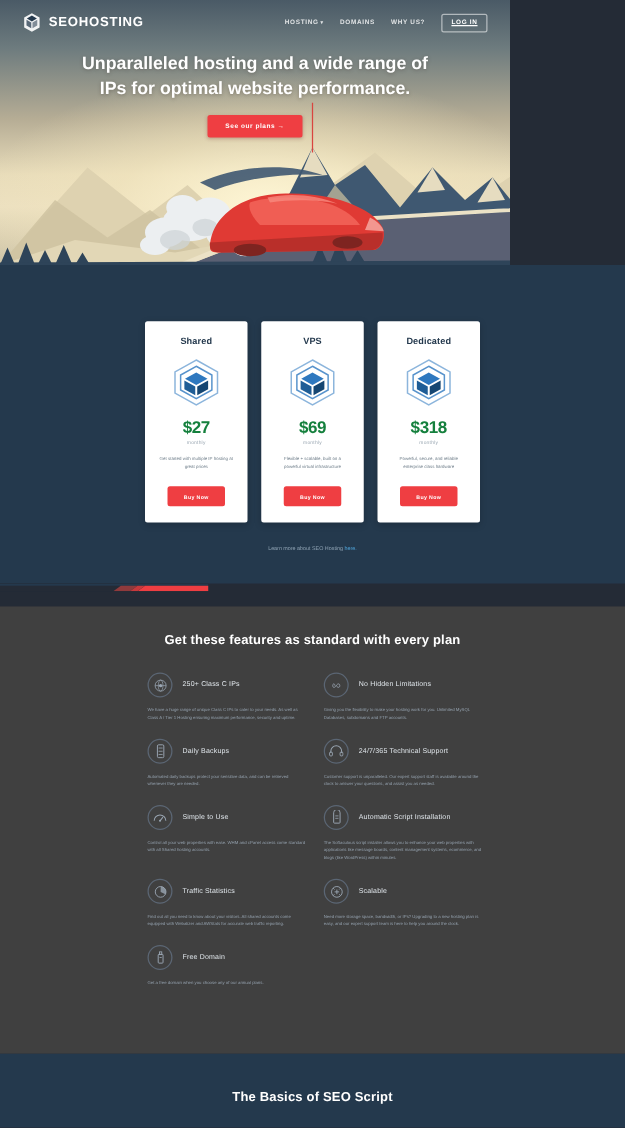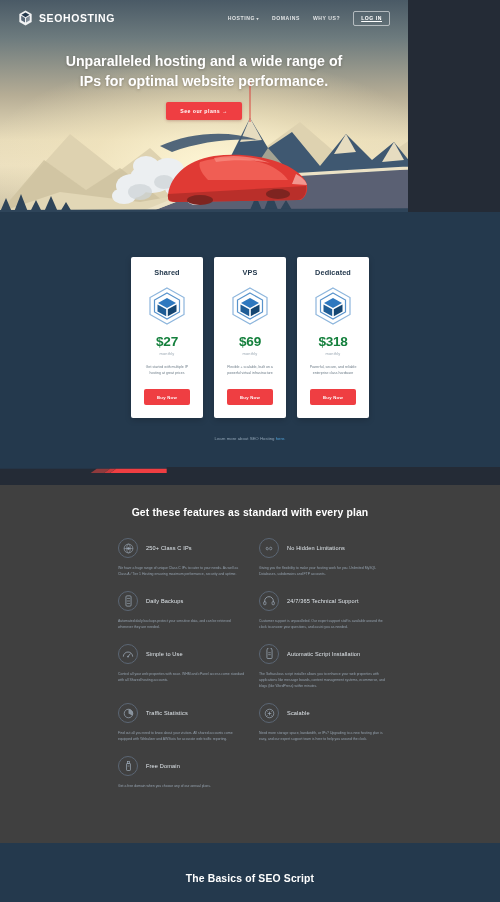--- a/index.html
+++ b/index.html
@@ -25,34 +25,34 @@
   .brand-mark { width:15px; height:16px; display:block; }
   .brand-text { color:#fff; font-size:10.5px; font-weight:bold; letter-spacing:.6px; }
   .nav-right { margin-left:auto; display:flex; align-items:center; gap:13px; }
   .nav-link { color:rgba(255,255,255,.82); font-size:5.1px; font-weight:bold;
               letter-spacing:.55px; text-decoration:none; white-space:nowrap; }
   .nav-link .caret { font-size:4px; margin-left:1.5px; }
   .nav-login { border:1px solid rgba(255,255,255,.55); border-radius:2px;
                padding:3.5px 7px; color:#fff; font-size:5.1px; font-weight:bold;
                letter-spacing:.55px; }
 
-  .hero-copy { position:absolute; top:51px; left:0; right:0; z-index:11; text-align:center; }
+  .hero-copy { position:absolute; top:41px; left:0; right:0; z-index:11; text-align:center; }
   .hero-title { color:#fff; font-size:14.2px; font-weight:bold; line-height:1.42;
                 text-shadow:0 1px 3px rgba(60,50,40,.35); padding:0 60px; }
   .hero-btn { display:inline-block; margin-top:11px; background:#ef3e42; color:#fff;
               font-size:5.2px; font-weight:bold; letter-spacing:.45px;
               padding:6px 14px; border-radius:2px; border:none; cursor:pointer;
               box-shadow:0 1px 3px rgba(120,40,40,.3); }
 
   
   .plans { background:#24394d; padding:26px 0 26px; position:relative; }
   .section-title { color:#fff; font-size:10.4px; font-weight:bold; text-align:center;
                    letter-spacing:.15px; }
   .cards { display:flex; justify-content:center; gap:11px; margin-top:19px; }
-  .card { width:72px; background:#fff; border-radius:2px; padding:11px 8px 13px;
+  .card { width:82px; background:#fff; border-radius:2px; padding:11px 8px 13px;
           text-align:center; box-shadow:0 2px 6px rgba(0,0,0,.18); }
   .card-name { color:#24394d; font-size:7.3px; font-weight:bold; letter-spacing:.1px; }
   .card-ico { margin:9px auto 8px; display:block; }
   .card-price { color:#15803d; font-size:13.6px; font-weight:bold; letter-spacing:-.3px; }
   .card-period { color:#9aa7b2; font-size:3.9px; margin-top:2px; letter-spacing:.2px; }
   .card-desc { color:#6d7c88; font-size:3.55px; line-height:1.62; margin-top:9px;
                padding:0 3px; min-height:13px; }
   .buy-btn { margin-top:11px; background:#ef3e42; color:#fff; border:none;
              font-size:4.2px; font-weight:bold; letter-spacing:.3px;
              padding:5.5px 13px; border-radius:2px; cursor:pointer; }

